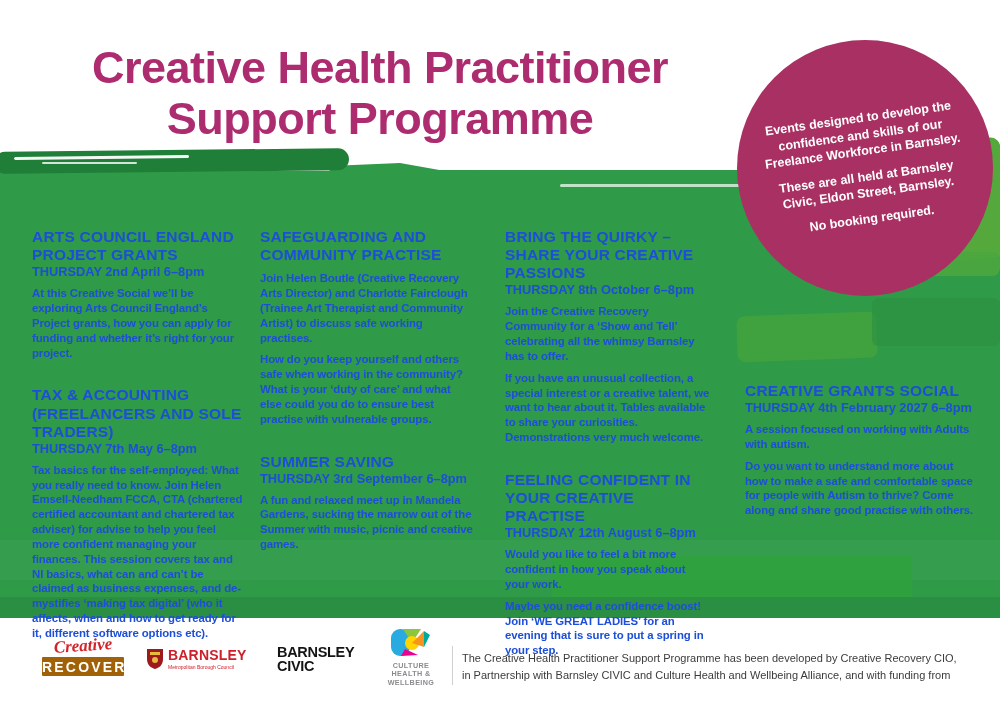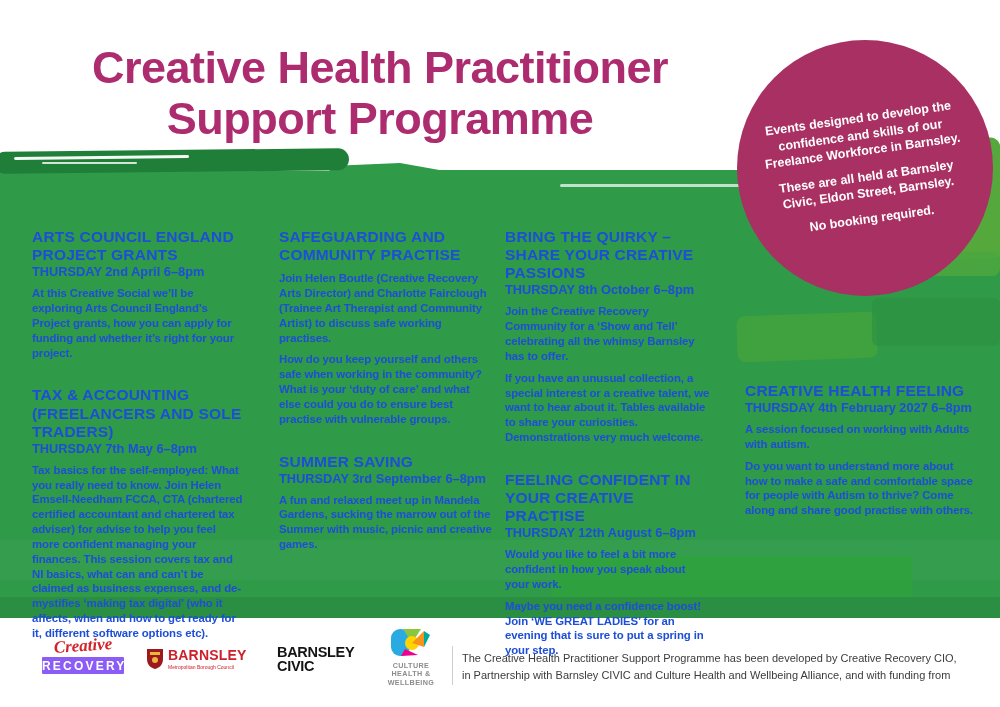--- a/index.html
+++ b/index.html
@@ -28,34 +28,34 @@
   
   .badge{position:absolute;left:737px;top:40px;width:256px;height:256px;border-radius:50%;background:#A93063;
          z-index:7;display:flex;align-items:center;justify-content:center;}
   .badge-inner{transform:rotate(-8deg);width:202px;text-align:center;color:#fff;font-weight:bold;
                font-size:12.5px;line-height:1.32;}
   .badge-inner p{margin:9px 0;}
 
   
   .col{position:absolute;color:#1d4ed8;z-index:6;}
   .col-1{left:32px;top:228px;width:212px;}
-  .col-2{left:279px;top:228px;width:215px;}
+  .col-2{left:260px;top:228px;width:215px;}
   .col-3{left:505px;top:228px;width:206px;}
   .col-4{left:745px;top:382px;width:233px;}
   .event + .event{margin-top:26px;}
   .ev-h{font-size:15.5px;font-weight:bold;line-height:1.17;letter-spacing:.2px;}
   .ev-d{font-size:12.8px;font-weight:bold;}
   .ev-p{font-size:11.4px;line-height:1.3;margin:7px 0 0;letter-spacing:-.1px;font-weight:bold;}
 
   
   .footer{position:absolute;left:0;top:618px;width:1000px;height:89px;background:#fff;z-index:4;}
   .logo-cr{position:absolute;left:42px;top:18px;width:82px;text-align:center;}
   .cr-script{color:#D2232A;font-family:"Liberation Serif",serif;font-style:italic;font-weight:bold;
              font-size:17px;transform:rotate(-4deg);}
-  .cr-block{margin-top:1px;background:#8b5cf6;color:#fff;font-size:12px;font-weight:bold;
+  .cr-block{margin-top:1px;background:#a16207;color:#fff;font-size:14px;font-weight:bold;
             letter-spacing:2.2px;padding:2px 0 1px;border-radius:1px;}
   .logo-bmbc{position:absolute;left:146px;top:30px;display:flex;align-items:center;gap:4px;}
   .bmbc-name{font-size:14px;font-weight:800;color:#CE202A;letter-spacing:.2px;line-height:1;}
   .bmbc-sub{font-size:5px;color:#CE202A;margin-top:2px;}
   .logo-civic{position:absolute;left:277px;top:28px;font-size:14.5px;font-weight:900;color:#141414;
               line-height:.95;letter-spacing:-.3px;}
   .logo-chwa{position:absolute;left:384px;top:10px;width:54px;text-align:center;}
   .chwa-l{font-size:7.2px;font-weight:bold;color:#8B8B8E;line-height:1.18;letter-spacing:.4px;}
   .chwa-alliance{color:#C8C8CA;}
   .footer-divider{position:absolute;left:452px;top:28px;width:1px;height:42px;background:#CFCFCF;}
@@ -133,21 +133,21 @@
     <div class="event">
       <div class="ev-h">FEELING CONFIDENT IN YOUR CREATIVE PRACTISE</div>
       <div class="ev-d">THURSDAY 12th August 6–8pm</div>
       <p class="ev-p">Would you like to feel a bit more confident in how you speak about your work.</p>
       <p class="ev-p">Maybe you need a confidence boost! Join ‘WE GREAT LADIES’ for an evening that is sure to put a spring in your step.</p>
     </div>
   </div>
 
   <div class="col col-4">
     <div class="event">
-      <div class="ev-h">CREATIVE HEALTH FEELING</div>
+      <div class="ev-h">CREATIVE GRANTS SOCIAL</div>
       <div class="ev-d">THURSDAY 4th February 2027 6–8pm</div>
       <p class="ev-p">A session focused on working with Adults with autism.</p>
       <p class="ev-p">Do you want to understand more about how to make a safe and comfortable space for people with Autism to thrive? Come along and share good practise with others.</p>
     </div>
   </div>
 
   <div class="footer">
 
     <div class="logo-cr">
       <div class="cr-script">Creative</div>

